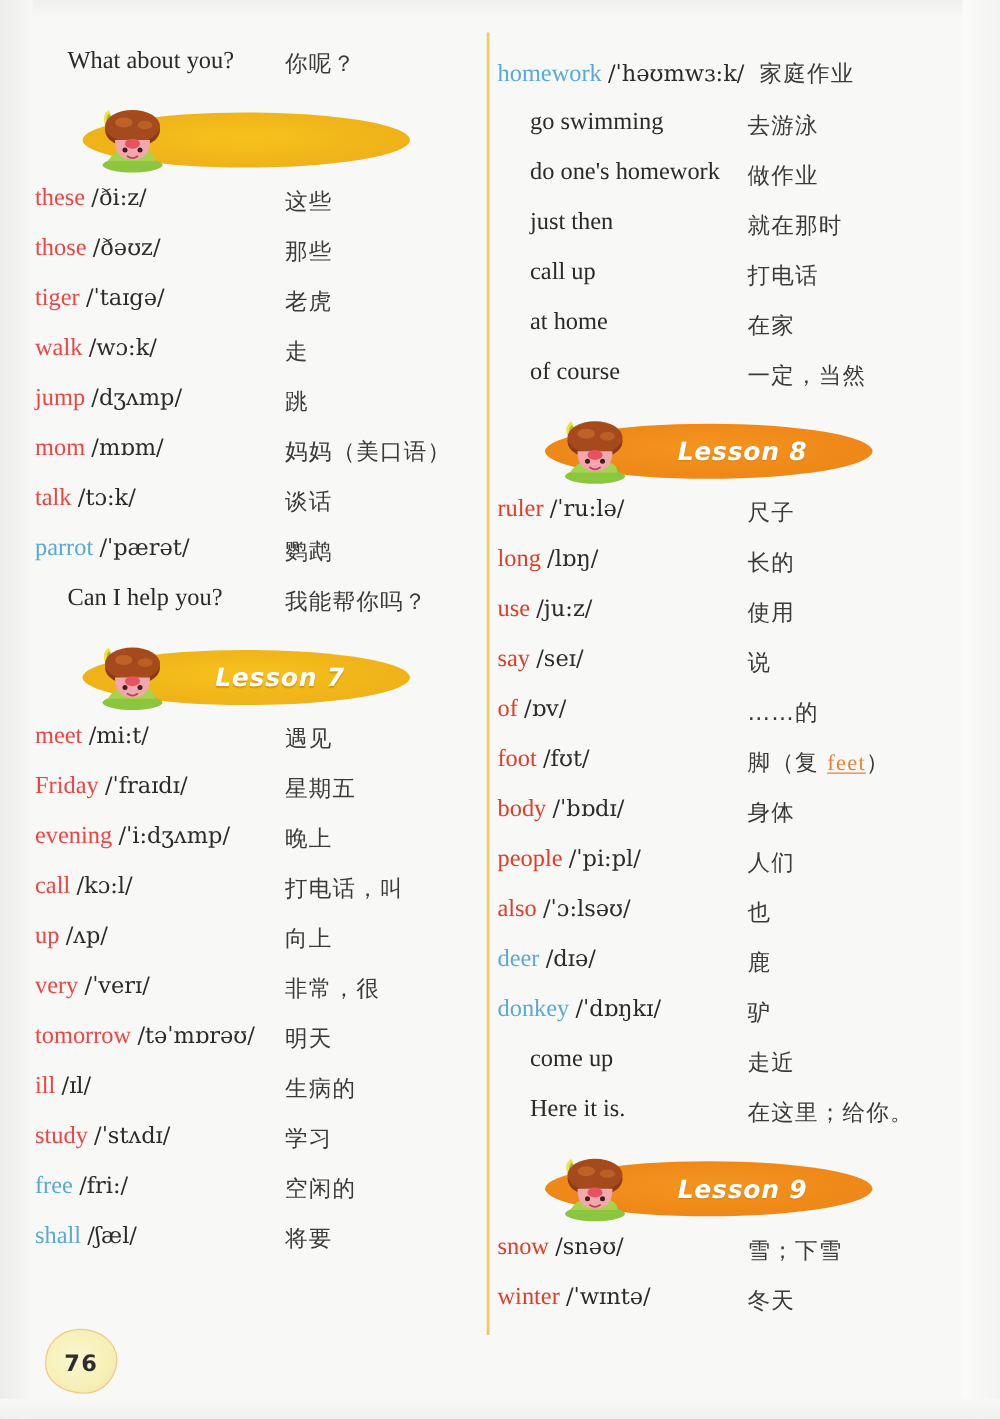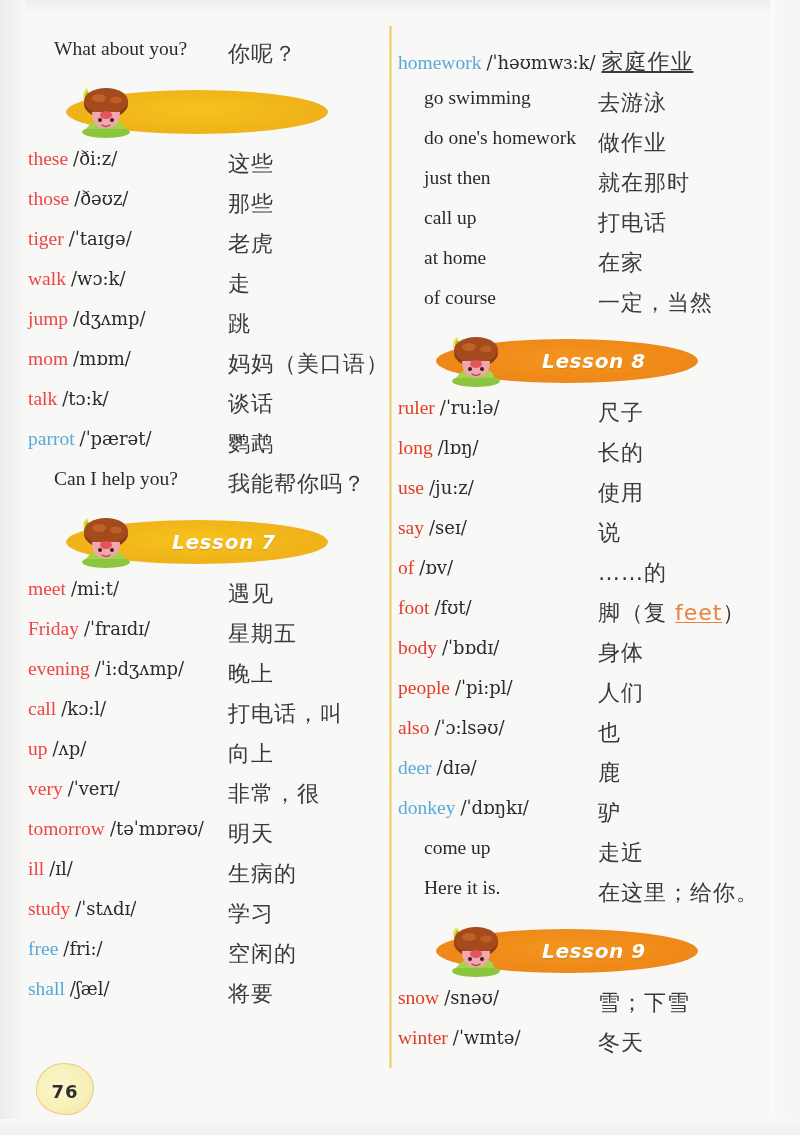--- a/index.html
+++ b/index.html
@@ -69,33 +69,33 @@
   .word.black  { color: #2a2a2a; }
   .word.ul { text-decoration-thickness: 1px; text-underline-offset: 2px; text-align: right; }
   .ipa {
     color: #2b2b2b;
     font-size: 18px;
     margin-left: 5px;
     font-family: "DejaVu Serif", "Liberation Serif", serif;
   }
   .cn {
     position: absolute;
-    font-size: 22px;
+    font-size: 18px;
     color: #3a3a3a;
     font-family: "DejaVu Sans", "Liberation Sans", sans-serif;
     letter-spacing: 1px;
     white-space: nowrap;
   }
   .row { position: relative; }
   .row .cn { left: 200px; top: 1px; }
   .col-right .row .cn { left: 200px; }
-  .cn .hl { color: #e8813a; text-decoration: underline; text-decoration-thickness: 1px; text-underline-offset: 2px; }
+  .cn .hl { color: #e8813a; text-decoration: underline; text-decoration-thickness: 1px; text-underline-offset: 2px; font-family: Liberation Serif, serif; }
 
   
-  .row.inline-cn .cn { position: static; margin-left: 6px; text-decoration: underline; }
+  .row.inline-cn .cn { position: static; margin-left: 12px; }
 
   
   .banner {
     position: relative;
     height: 52px;
     margin: 8px 0 10px 0;
   }
   .banner .ellipse {
     position: absolute;
     left: 38px; top: 4px;

